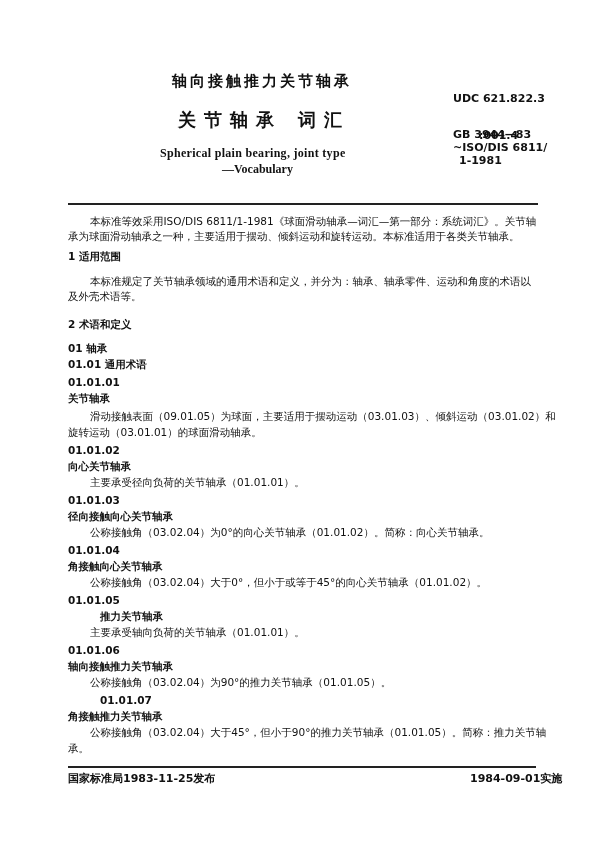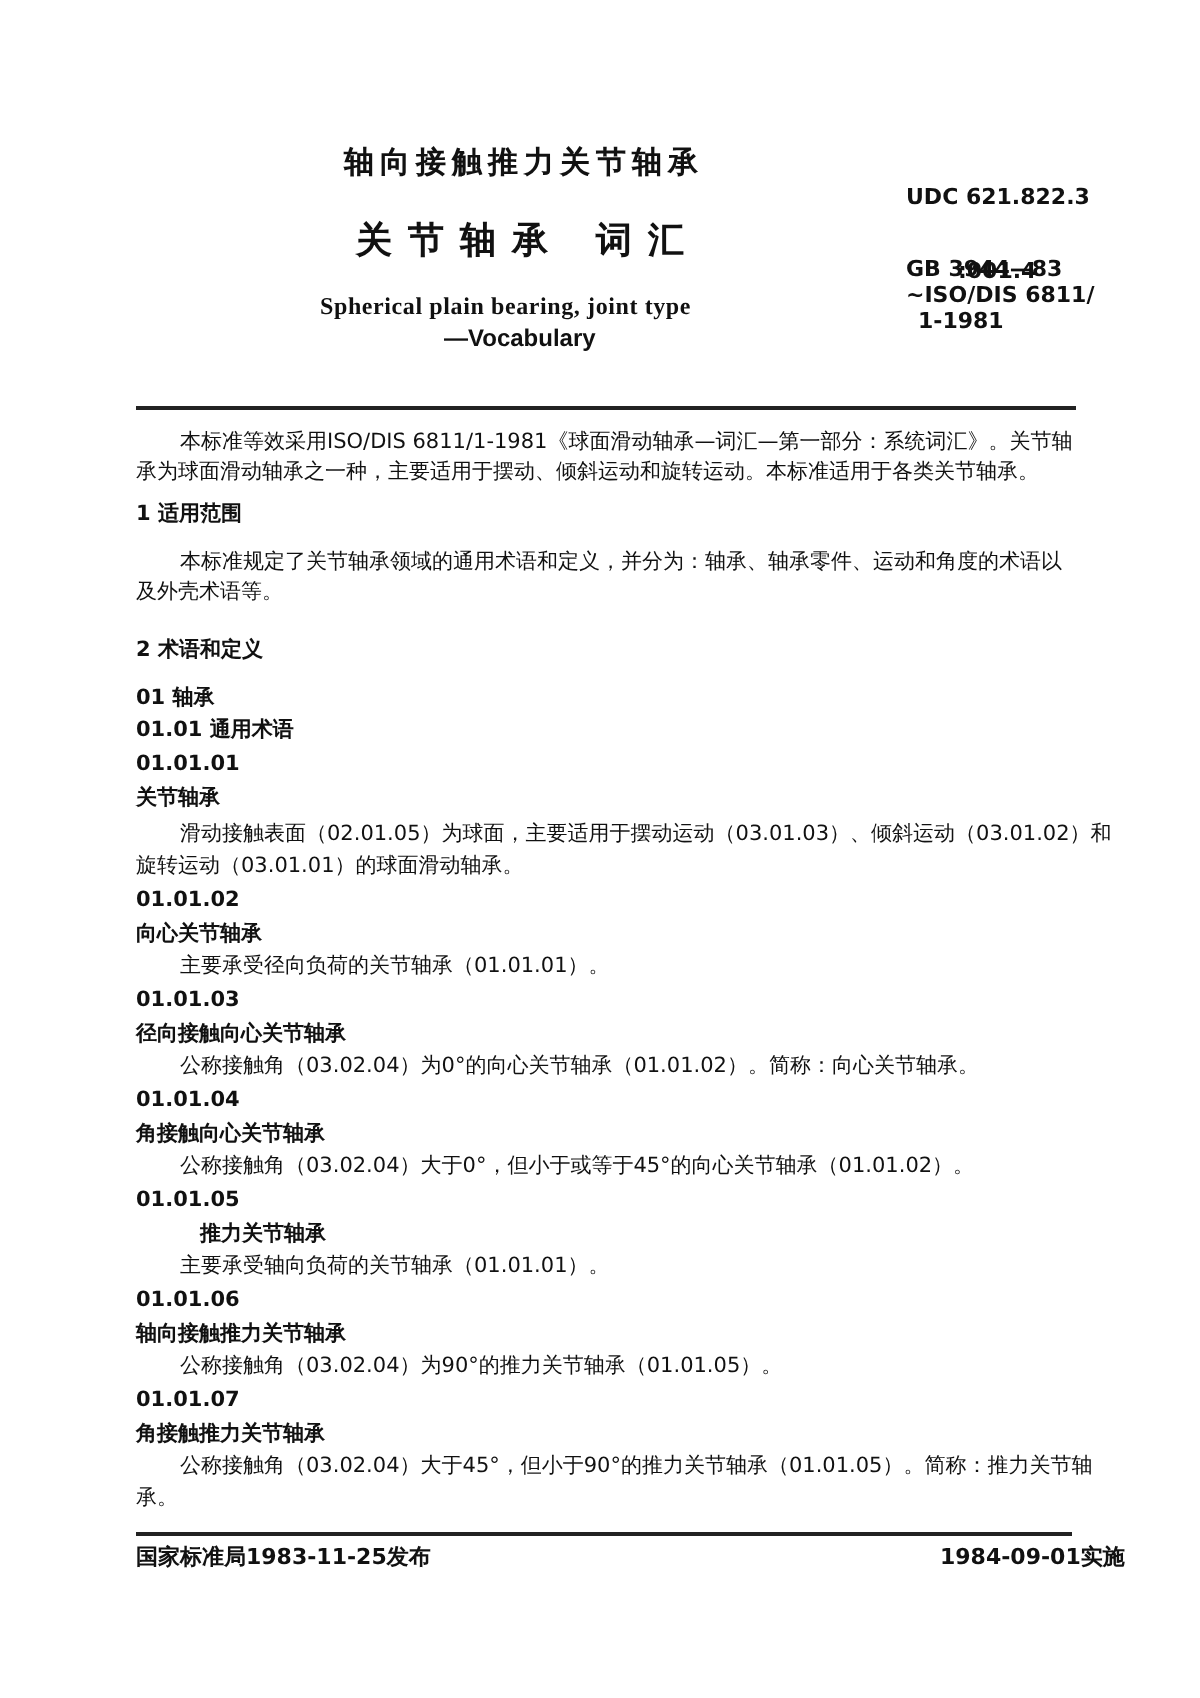--- a/index.html
+++ b/index.html
@@ -2,21 +2,21 @@
 <html><head>
   <meta charset="utf-8">
   <style>
     html, body { margin: 0; padding: 0; background: #ffffff; }
     body { width: 600px; height: 849px; position: relative; overflow: hidden; color: #111; font-family: "DejaVu Sans", "Liberation Sans", sans-serif; }
     .abs { position: absolute; }
     .national { left: 172px; top: 72px; font-size: 15px; font-weight: bold; letter-spacing: 3px; }
     .title-cn { left: 178px; top: 108px; font-size: 18px; font-weight: bold; letter-spacing: 8px; }
     .title-cn .gap { display: inline-block; width: 16px; }
     .title-en1 { left: 160px; top: 146px; font-size: 12px; font-weight: bold; font-family: "Liberation Serif", serif; letter-spacing: 0.3px; }
-    .title-en2 { left: 222px; top: 162px; font-size: 12px; font-weight: bold; font-family: Liberation Sans, sans-serif; }
+    .title-en2 { left: 222px; top: 162px; font-size: 12px; font-weight: bold; font-family: Liberation Serif, serif; }
     .udc { left: 453px; top: 92px; font-size: 11px; font-weight: bold; line-height: 13px; }
     .udc .l2 { padding-left: 26px; margin-top: 24px; }
     .gb { left: 453px; top: 128px; font-size: 11px; font-weight: bold; line-height: 13px; }
     .gb .l3 { padding-left: 6px; }
     .rule { left: 68px; width: 400px; height: 2px; background: #222; }
     .rule-top { top: 203px; }
     .rule-bottom { top: 766px; width: 468px; left: 68px; }
     .body { left: 68px; width: 470px; font-size: 10.5px; line-height: 15px; }
     .para { text-indent: 22px; margin: 0; }
     .line { position: absolute; left: 68px; font-size: 10.5px; white-space: nowrap; }
@@ -59,21 +59,21 @@
 <div class="abs body" style="top:274px;">
   <p class="para">本标准规定了关节轴承领域的通用术语和定义，并分为：轴承、轴承零件、运动和角度的术语以及外壳术语等。</p>
 </div>
 
 <div class="line b" style="top:318px;">2  术语和定义</div>
 
 <div class="line b" style="top:342px;">01  轴承</div>
 <div class="line b" style="top:358px;">01.01  通用术语</div>
 <div class="line b" style="top:376px;">01.01.01</div>
 <div class="line b" style="top:392px;">关节轴承</div>
-<div class="line ind" style="top:410px;">滑动接触表面（02.01.05）为球面，主要适用于摆动运动（03.01.03）、倾斜运动（03.01.02）和</div>
+<div class="line ind" style="top:410px;">滑动接触表面（09.01.05）为球面，主要适用于摆动运动（03.01.03）、倾斜运动（03.01.02）和</div>
 <div class="line" style="top:426px;">旋转运动（03.01.01）的球面滑动轴承。</div>
 
 <div class="line b" style="top:444px;">01.01.02</div>
 <div class="line b" style="top:460px;">向心关节轴承</div>
 <div class="line ind" style="top:476px;">主要承受径向负荷的关节轴承（01.01.01）。</div>
 
 <div class="line b" style="top:494px;">01.01.03</div>
 <div class="line b" style="top:510px;">径向接触向心关节轴承</div>
 <div class="line ind" style="top:526px;">公称接触角（03.02.04）为0°的向心关节轴承（01.01.02）。简称：向心关节轴承。</div>
 
@@ -82,21 +82,21 @@
 <div class="line ind" style="top:576px;">公称接触角（03.02.04）大于0°，但小于或等于45°的向心关节轴承（01.01.02）。</div>
 
 <div class="line b" style="top:594px;">01.01.05</div>
 <div class="line b" style="top:610px;margin-left:32px;">推力关节轴承</div>
 <div class="line ind" style="top:626px;">主要承受轴向负荷的关节轴承（01.01.01）。</div>
 
 <div class="line b" style="top:644px;">01.01.06</div>
 <div class="line b" style="top:660px;">轴向接触推力关节轴承</div>
 <div class="line ind" style="top:676px;">公称接触角（03.02.04）为90°的推力关节轴承（01.01.05）。</div>
 
-<div class="line b" style="top:694px;">01.01.07</div>
+<div class="line b" style="top:694px;margin-left:32px;">01.01.07</div>
 <div class="line b" style="top:710px;">角接触推力关节轴承</div>
 <div class="line ind" style="top:726px;">公称接触角（03.02.04）大于45°，但小于90°的推力关节轴承（01.01.05）。简称：推力关节轴</div>
 <div class="line" style="top:742px;">承。</div>
 
 <div class="abs rule rule-bottom"></div>
 
 <div class="abs footer-left">国家标准局1983-11-25发布</div>
 <div class="abs footer-right">1984-09-01实施</div>
 
 </body></html>

